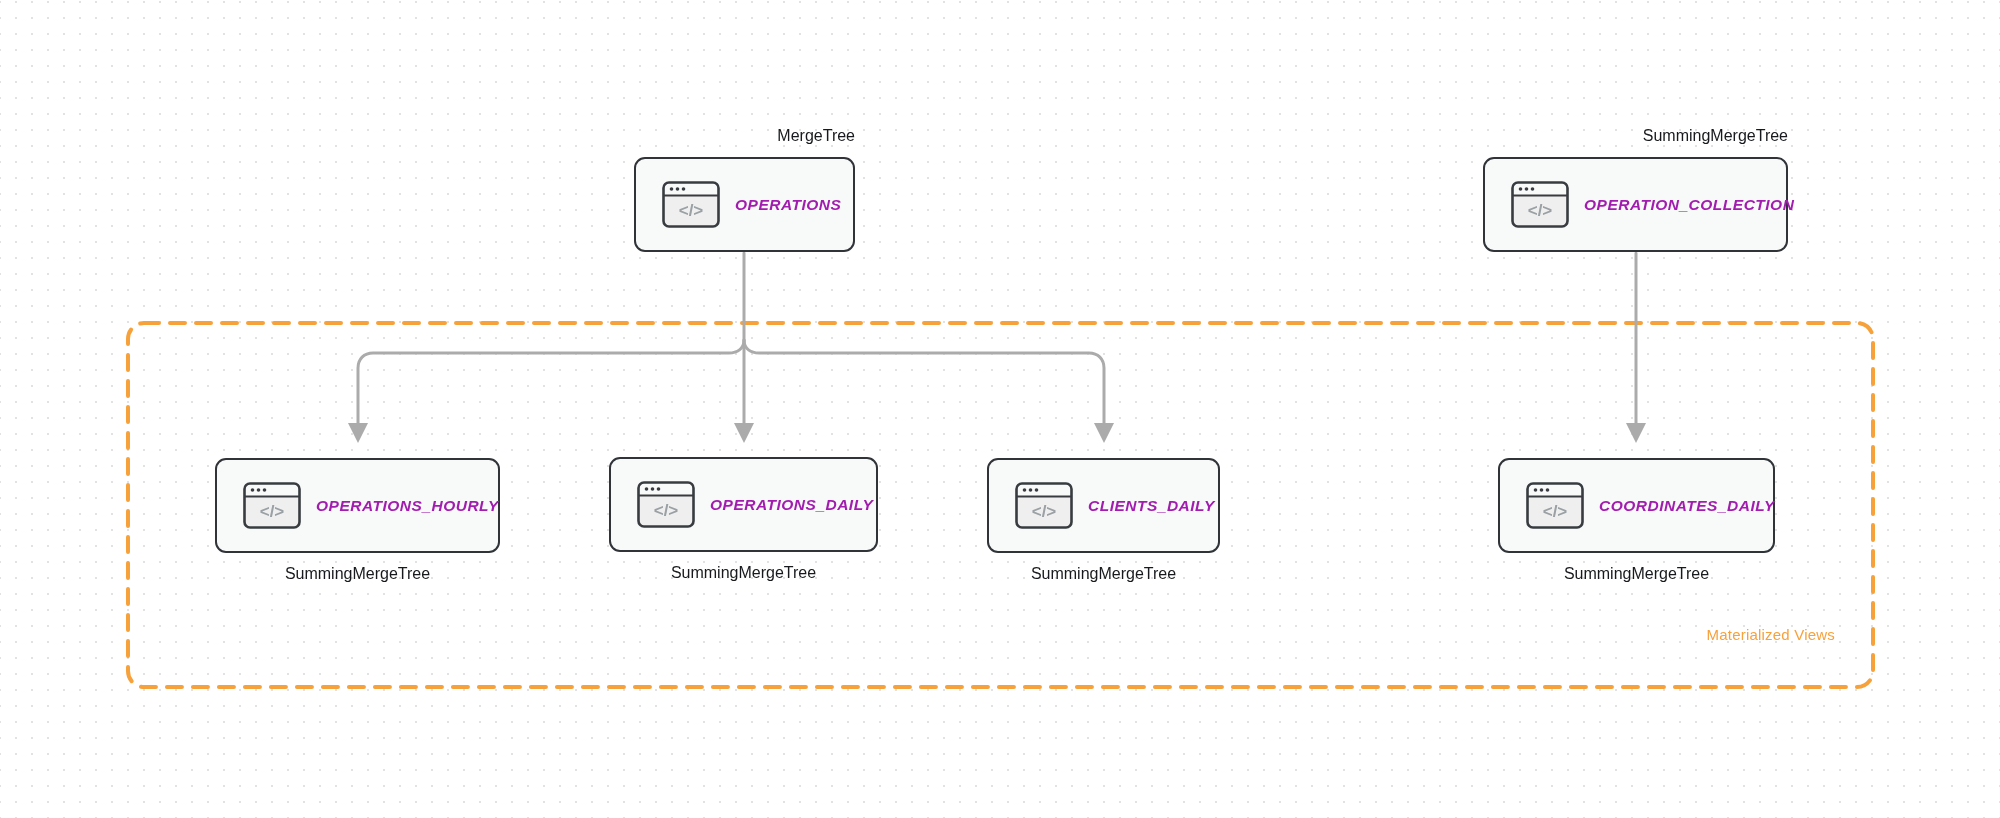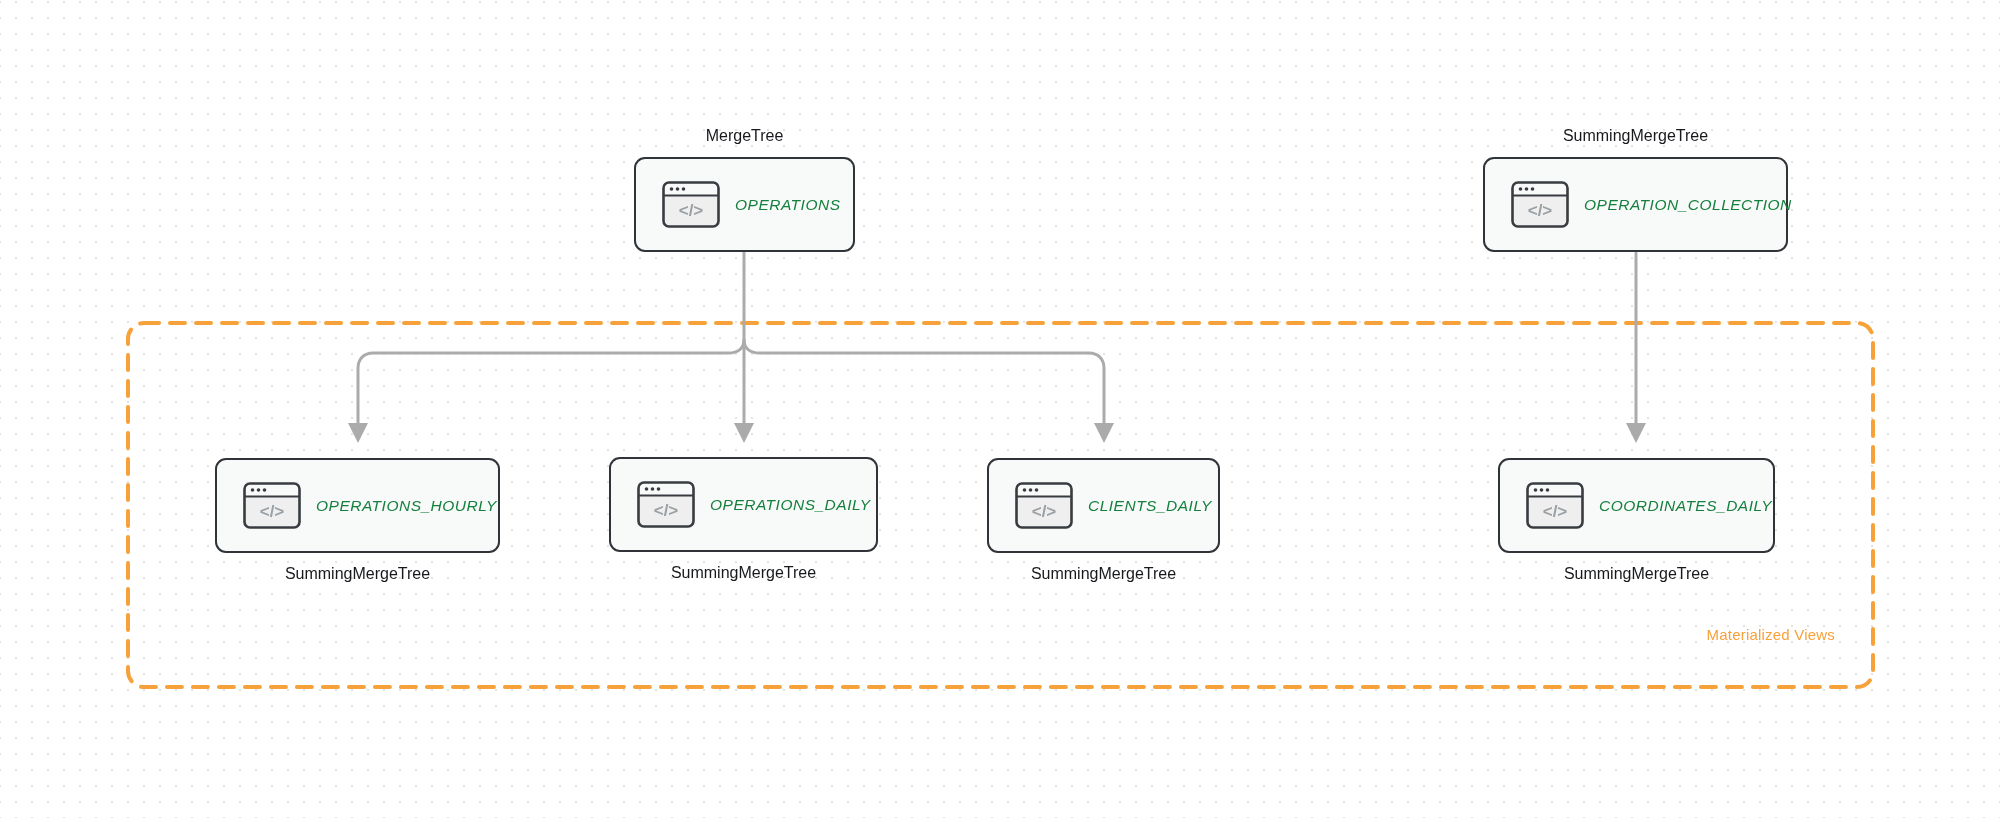--- a/index.html
+++ b/index.html
@@ -39,39 +39,39 @@
     flex-direction: column;
   }
   .engine-label {
     text-align: center;
     font-size: 16px;
     font-weight: 500;
     color: #17191c;
     height: 22px;
     line-height: 22px;
   }
-  .engine-label.above { margin-bottom: 10px; }
+  .engine-label.above { margin-bottom: 10px; text-align: right; }
   .engine-label.below { margin-top: 10px; }
   .node-box {
     height: 95px;
     background: #f8f9f9;
     border: 2.5px solid #303439;
     border-radius: 11px;
     display: flex;
     align-items: center;
     padding: 0 14px 0 26px;
     gap: 15px;
   }
   .node-box .icon { flex: 0 0 auto; width: 58px; height: 47px; display: block; }
   .node-label {
     font-size: 15.5px;
     font-style: italic;
-    font-weight: 400;
+    font-weight: 700;
     letter-spacing: 0.5px;
-    color: #15803d;
+    color: #a21caf;
     white-space: nowrap;
   }
   
   #node-operations           { left: 634px;  top: 125px; width: 221px; }
   #node-operation-collection { left: 1483px; top: 125px; width: 305px; }
   #node-operations-hourly    { left: 215px;  top: 458px; width: 285px; }
   #node-operations-daily     { left: 609px;  top: 457px; width: 269px; }
   #node-clients-daily        { left: 987px;  top: 458px; width: 233px; }
   #node-coordinates-daily    { left: 1498px; top: 458px; width: 277px; }
 </style>

